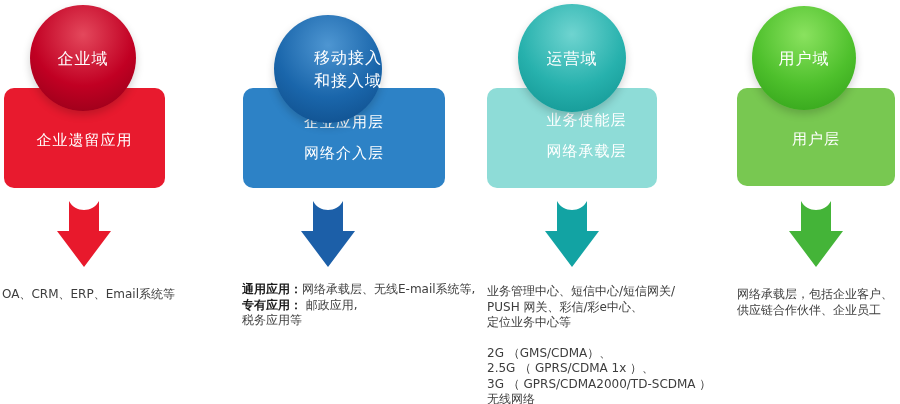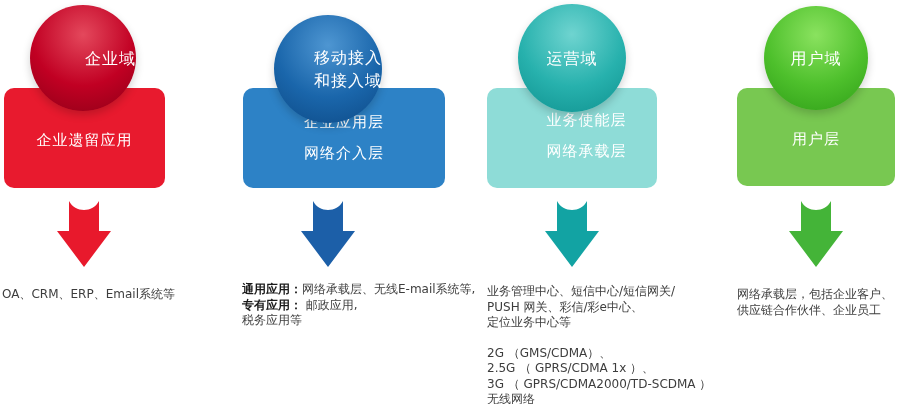--- a/index.html
+++ b/index.html
@@ -13,38 +13,38 @@
           letter-spacing:1px;box-shadow:0 4px 8px rgba(0,0,0,0.18);}
   .arrow{position:absolute;}
   .desc{position:absolute;font-size:12px;color:#3d3d3d;}
   .desc-line{min-height:15px;line-height:15.5px;white-space:nowrap;}
   .desc-line b{color:#1a1a1a;}
 
   
   .c1-box{left:4px;top:88px;width:161px;height:100px;background:#e81a2e;}
   .c1-box .box-text{padding-top:37px;}
   .c1-sphere{left:30px;top:5px;width:106px;height:106px;
-    background:radial-gradient(circle at 50% 28%, #e4485c 0%, #c10023 55%, #8e0017 100%);align-items:flex-end;}
+    background:radial-gradient(circle at 50% 28%, #e4485c 0%, #c10023 55%, #8e0017 100%);}
 
   
   .c2-box{left:5px;top:88px;width:202px;height:100px;background:#2d82c6;}
   .c2-box .box-text{padding-top:19px;}
   .c2-sphere{left:36px;top:15px;width:108px;height:108px;
     background:radial-gradient(circle at 50% 28%, #4e96d2 0%, #1a66ab 55%, #0d4a86 100%);align-items:flex-end;}
 
   
   .c3-box{left:5px;top:88px;width:170px;height:100px;background:#8edcd7;}
   .c3-box .box-text{padding-top:17px;margin-left:29px;}
   .c3-sphere{left:36px;top:4px;width:108px;height:108px;
     background:radial-gradient(circle at 50% 28%, #6fd4d0 0%, #27b1ad 55%, #0f918f 100%);}
 
   
   .c4-box{left:5px;top:88px;width:158px;height:98px;background:#78c851;}
   .c4-box .box-text{padding-top:36px;}
-  .c4-sphere{left:32px;top:6px;width:104px;height:104px;
+  .c4-sphere{left:20px;top:6px;width:104px;height:104px;
     background:radial-gradient(circle at 50% 28%, #8ae25f 0%, #4ec02c 55%, #2f9e17 100%);}
 </style>
 </head>
 <body>
 
 <div class="canvas">
 
   <div class="col" style="left:0;width:180px">
     <div class="box c1-box">
       <div class="box-text">

